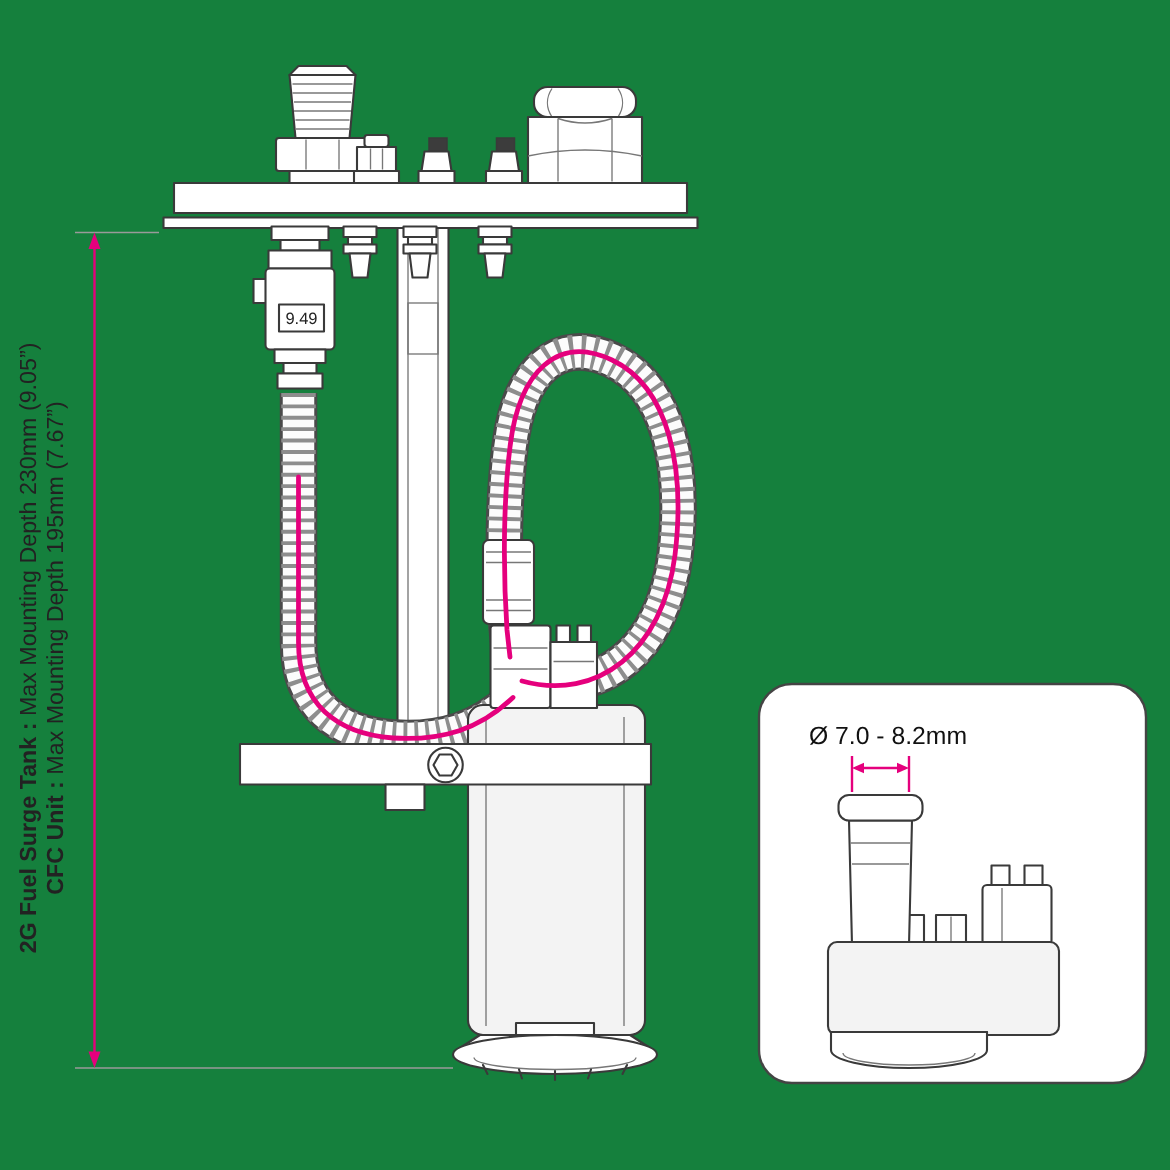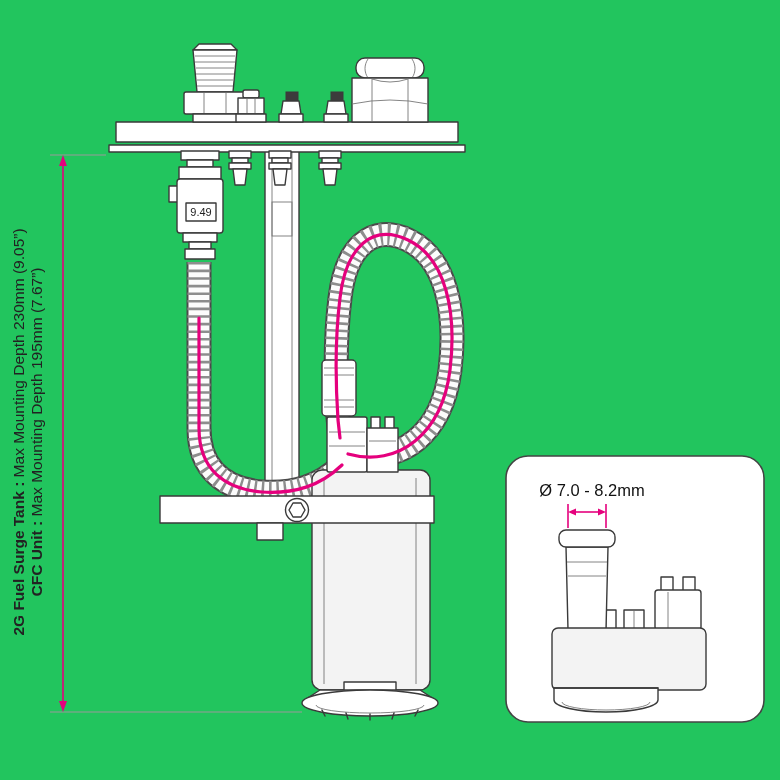--- a/index.html
+++ b/index.html
@@ -1,21 +1,21 @@
 <!DOCTYPE html>
 <html style="--accent: #e5007d; --line: #3a3a3a; --extension: #9a9a9a;"><head>
 <meta charset="utf-8">
 <style>
   :root{
     --accent:#e5007d;
     --line:#3a3a3a;
     --extension:#9a9a9a;
   }
   html,body{margin:0;padding:0;background:#fff;}
-  .stage{position:relative;width:780px;height:780px;background:#22c55e;overflow:hidden;
+  .stage{position:relative;width:780px;height:780px;background:#15803d;overflow:hidden;
          font-family:"Liberation Sans",sans-serif;}
   svg text{font-family:"Liberation Sans",sans-serif;}
   .ln{stroke:var(--line);stroke-width:1.4;fill:none;stroke-linecap:round;stroke-linejoin:round;}
   .thin{stroke:#777;stroke-width:.9;fill:none;}
   .fw{fill:#ffffff;stroke:var(--line);stroke-width:1.4;stroke-linejoin:round;}
   .fl{fill:#f3f3f3;stroke:var(--line);stroke-width:1.4;stroke-linejoin:round;}
   .dk{fill:#3c3c3c;stroke:var(--line);stroke-width:1;}
   .hose-outline{stroke:#4a4a4a;stroke-width:25;fill:none;stroke-linecap:butt;}
   .hose-fill{stroke:#fcfcfc;stroke-width:21;fill:none;stroke-linecap:butt;}
   .hose-ribs{stroke:#8d8d8d;stroke-width:23;fill:none;stroke-linecap:butt;stroke-dasharray:2.6 5;}

